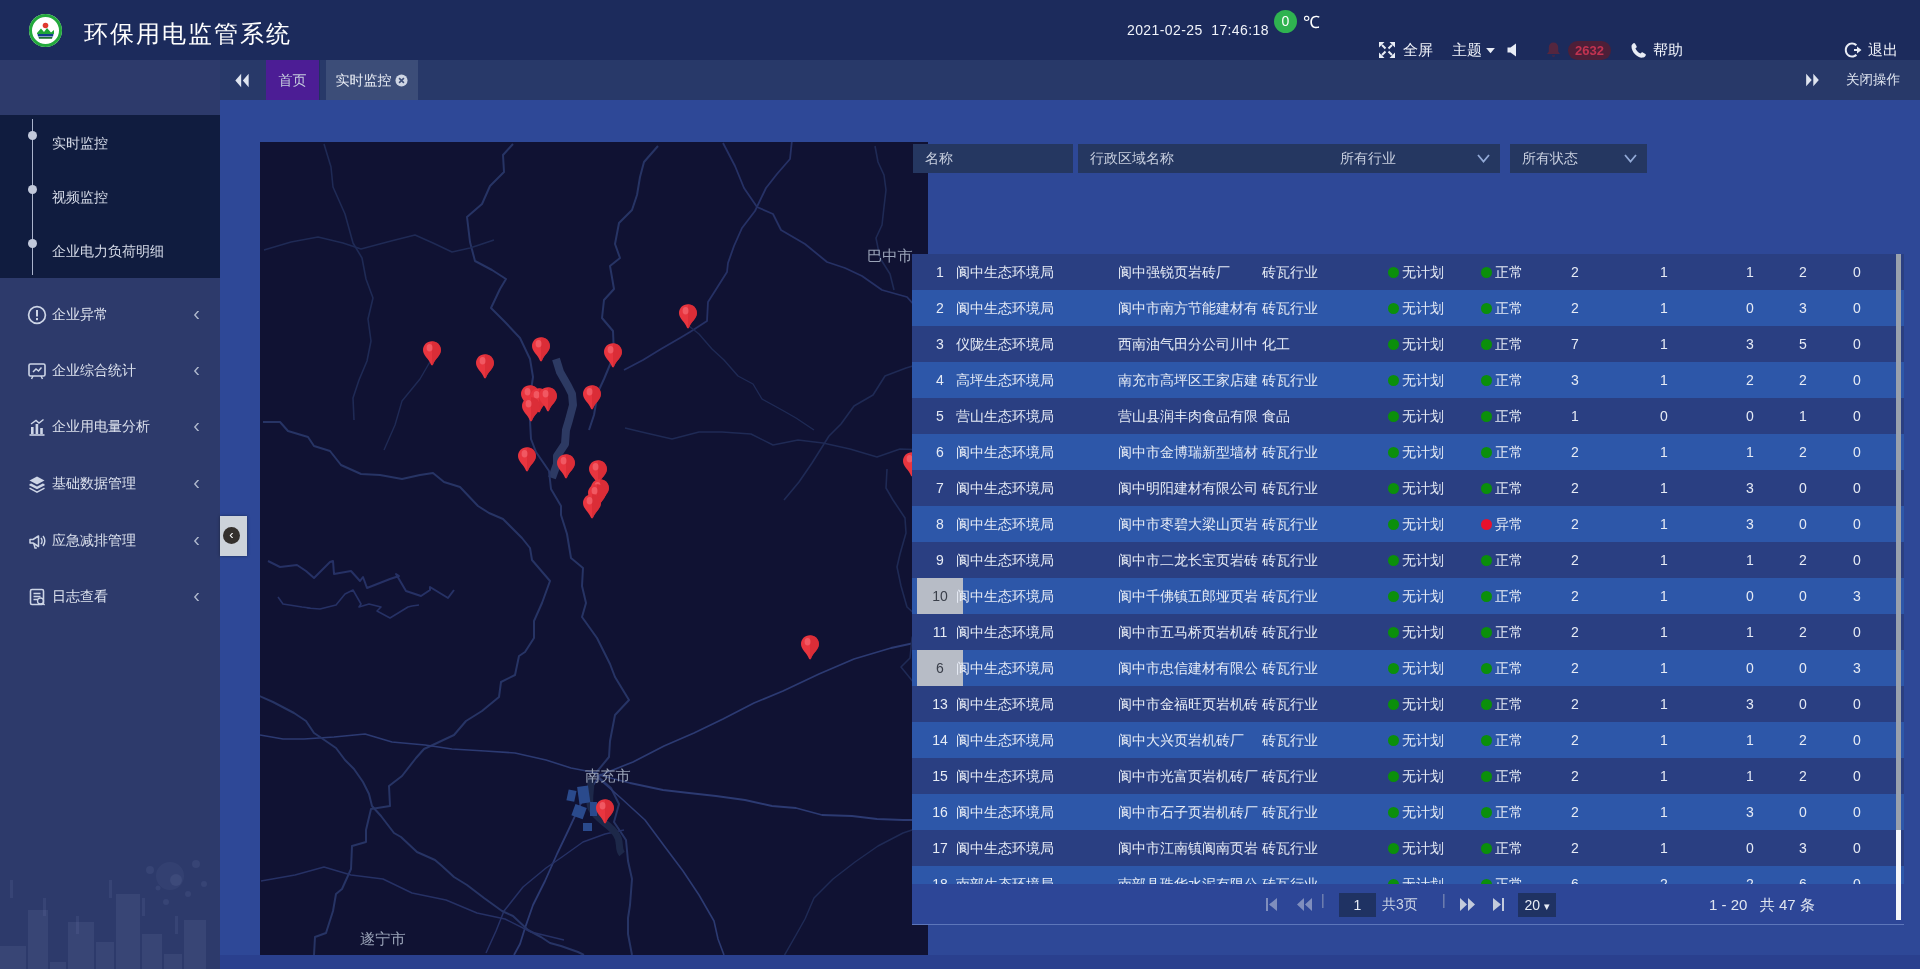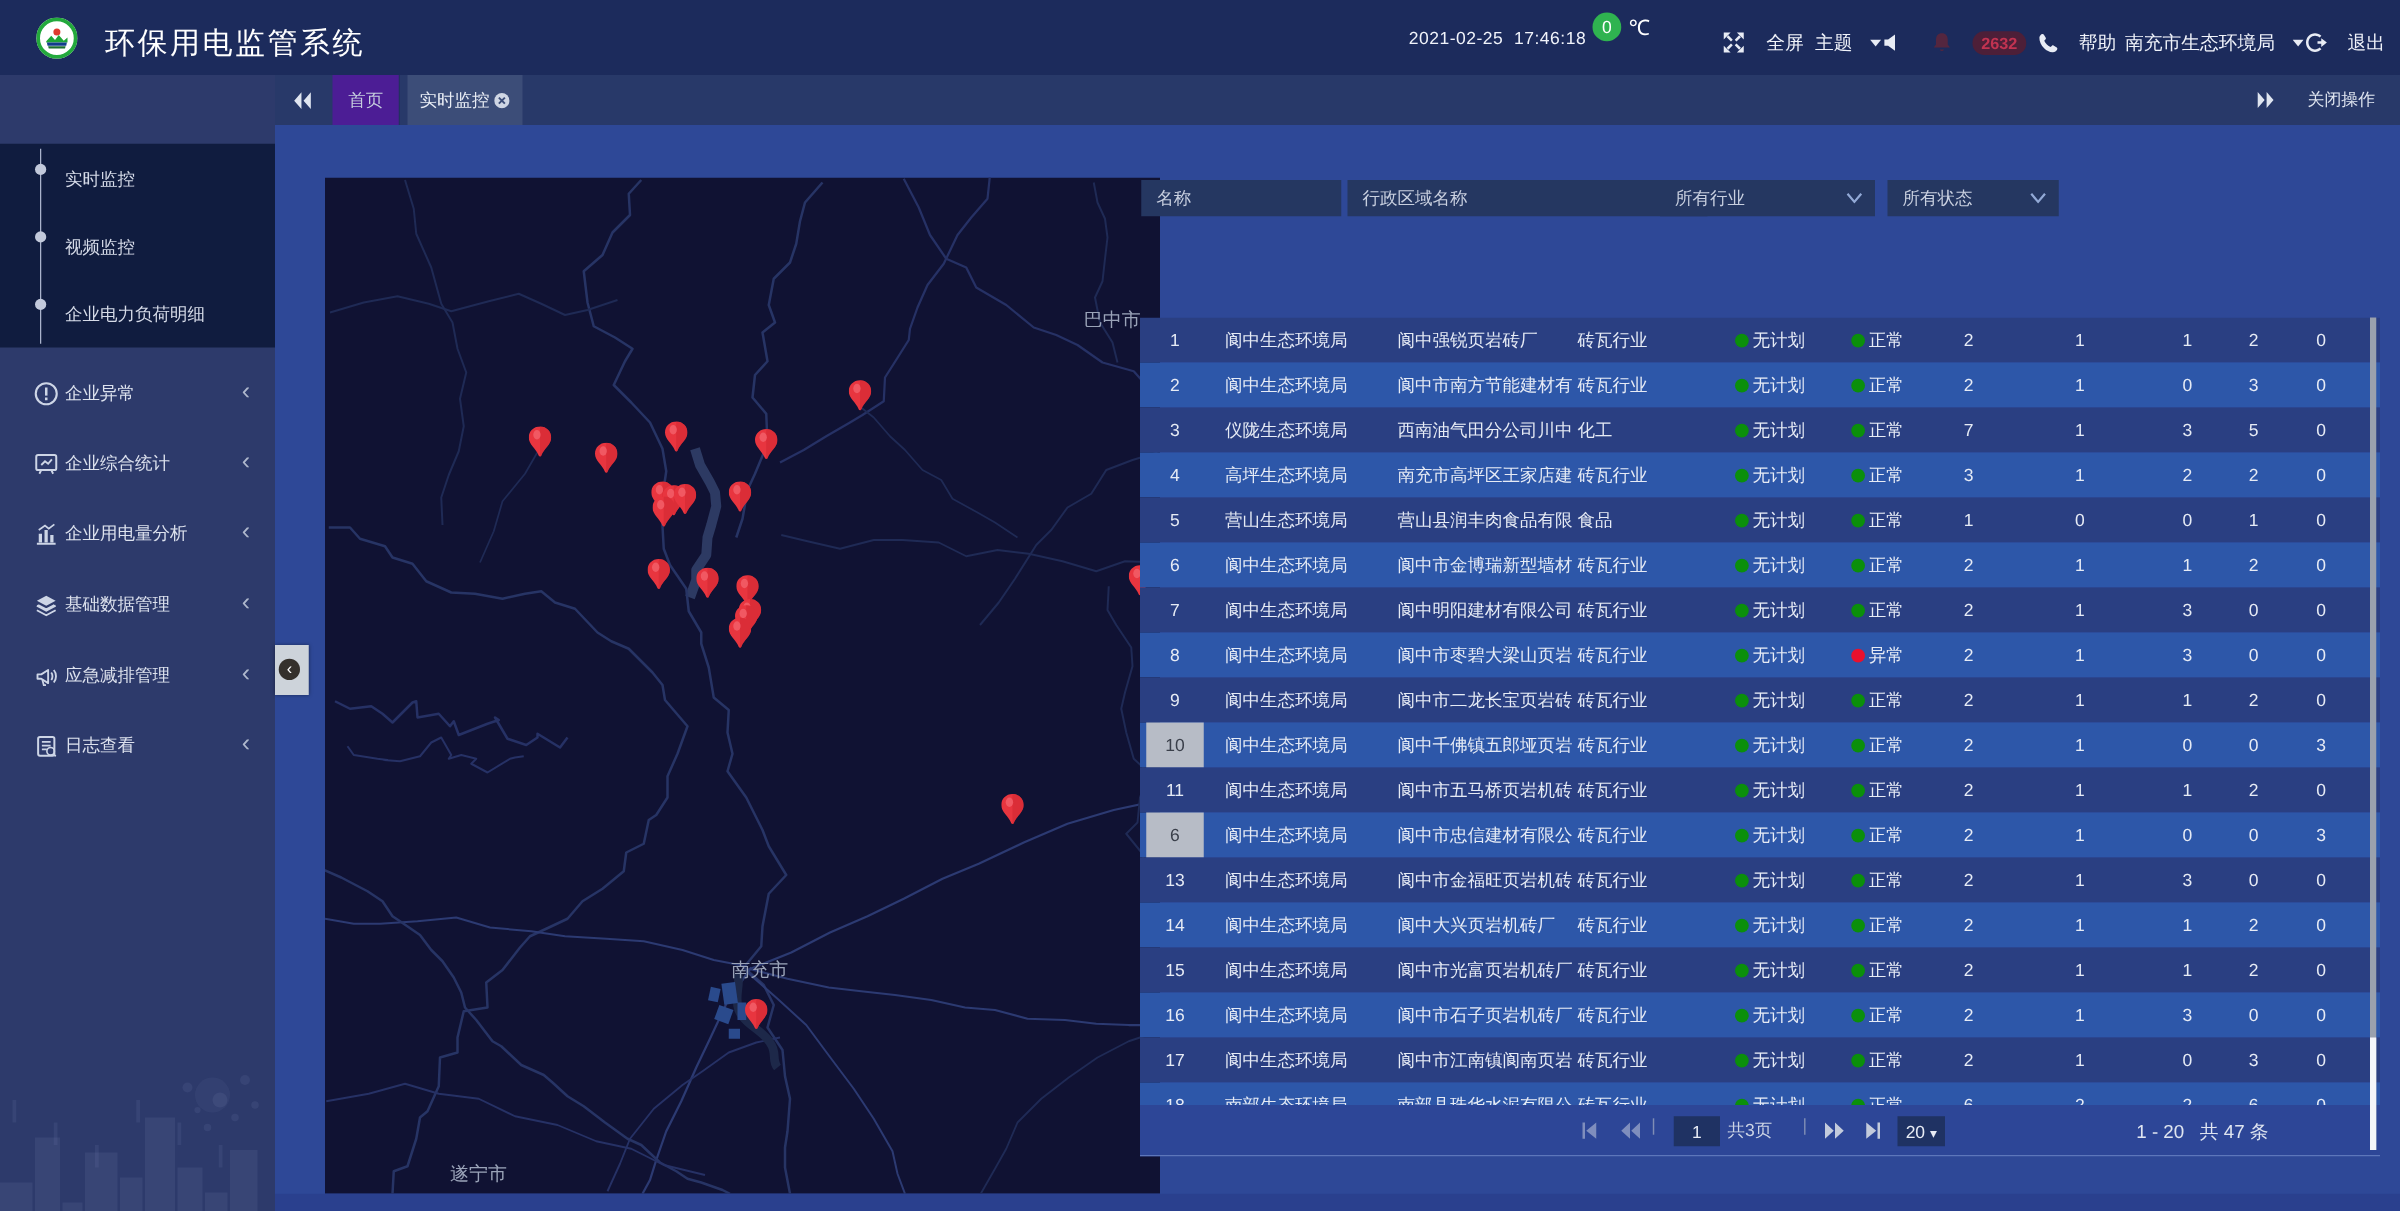--- a/index.html
+++ b/index.html
@@ -6,21 +6,21 @@
 *{margin:0;padding:0;box-sizing:border-box;font-family:"Liberation Sans",sans-serif;}
 html,body{width:1920px;height:969px;overflow:hidden;background:#2e4897;}
 #page{position:relative;width:1920px;height:969px;}
 
 #hdr{position:absolute;left:0;top:0;width:1920px;height:60px;background:#1c2b5c;}
 #hdr .title{position:absolute;left:84px;top:18px;font-size:24px;font-weight:normal;color:#fff;letter-spacing:2px;}
 #logo{position:absolute;left:29px;top:14px;}
 #dt{left:1127px;top:22px;position:absolute;color:#f0f3fa;font-size:14px;letter-spacing:0.4px;}
 #temp0{position:absolute;left:1274px;top:10px;width:23px;height:23px;border-radius:50%;background:#2fb350;color:#fff;font-size:14px;text-align:center;line-height:23px;}
 #tempc{position:absolute;left:1303px;top:10px;color:#fff;font-size:17px;}
-.hitem{position:absolute;top:0;height:68px;display:flex;align-items:center;gap:16px;color:#f0f3fa;font-size:15px;}
+.hitem{position:absolute;top:16px;height:68px;display:flex;align-items:center;gap:6px;color:#f0f3fa;font-size:15px;}
 .badge{background:#4d1f38;color:#c23351;font-size:13px;font-weight:bold;border-radius:10px;padding:2px 7px;}
 
 #tabs{position:absolute;left:220px;top:60px;width:1700px;height:40px;background:#283969;}
 .tab{position:absolute;top:0;height:40px;line-height:40px;font-size:14px;color:#c6cede;text-align:center;}
 #tab1{left:46px;width:54px;background:#4c1d95;border-right:1px solid #223260;}
 #tab2{left:106px;width:92px;background:#3c4d78;color:#e9edf5;}
 #tabarrL{position:absolute;left:12px;top:11px;color:#dfe5f0;}
 #tabsR{position:absolute;right:20px;top:0;height:40px;display:flex;align-items:center;gap:24px;color:#dfe5f0;font-size:13.5px;}
 
 #side{position:absolute;left:0;top:60px;width:220px;height:909px;background:#2d3a6b;overflow:hidden;}
@@ -52,21 +52,21 @@
 #tpanel{position:absolute;left:912px;top:184px;width:992px;height:741px;}
 #thead{position:absolute;left:0;top:0;width:992px;height:70px;background:#2c62b2;color:#dfe7f4;font-weight:bold;font-size:15px;}
 #thead div{position:absolute;white-space:nowrap;text-align:center;}
 #tbody{position:absolute;left:0;top:70px;width:992px;height:630px;overflow:hidden;}
 .trow{position:relative;width:992px;height:36px;color:#e6ebf5;font-size:14px;}
 .trow.odd{background:#2a3f82;}
 .trow.even{background:#2d57a9;}
 .trow div{position:absolute;top:0;height:36px;line-height:36px;}
 .c-num{left:5px;width:46px;text-align:center;}
 .c-num.grey{background:#b7bcc6;color:#3a3f4a;}
-.c-region{left:68px;width:150px;}
+.c-region{left:44px;width:150px;}
 .c-comp{left:206px;width:142px;overflow:hidden;white-space:nowrap;}
 .c-ind{left:350px;width:110px;}
 .c-tx{left:476px;width:90px;}
 .c-zw{left:569px;width:90px;}
 .dot{display:inline-block;width:11px;height:11px;border-radius:50%;margin-right:3px;vertical-align:-1px;}
 .dot.grn{background:#0b8f0b;}
 .dot.red{background:#e8112d;}
 .c-v{width:40px;text-align:center;}
 .v1{left:643px;}.v2{left:732px;}.v3{left:818px;}.v4{left:871px;}.v5{left:925px;}
 
@@ -116,26 +116,20 @@
         <svg width="17" height="18" viewBox="0 0 17 18">
           <path d="M8.5 1.5 C5.5 1.5 3.8 3.6 3.8 6.5 L3.8 10.5 L2 13 L15 13 L13.2 10.5 L13.2 6.5 C13.2 3.6 11.5 1.5 8.5 1.5 Z M6.8 14.5 A1.8 1.8 0 0 0 10.2 14.5 Z" fill="#54263f"></path>
         </svg>
         <span class="badge">2632</span>
       </div>
   <div class="hitem" style="left:1630px">
     <svg width="17" height="17" viewBox="0 0 17 17">
           <path d="M3.6 1.2 C2.6 1.7 1.6 2.8 1.5 4 C1.3 7 3 10.3 5.3 12.6 C7.6 14.9 10.5 16.2 13.2 15.6 C14.4 15.3 15.4 14.4 15.8 13.3 C16 12.8 15.8 12.3 15.4 12 L12.8 10.4 C12.4 10.2 11.9 10.2 11.6 10.5 L10.5 11.6 C9.4 11.1 8.4 10.4 7.5 9.5 C6.6 8.6 5.9 7.6 5.4 6.5 L6.5 5.4 C6.8 5.1 6.8 4.6 6.6 4.2 L5 1.6 C4.7 1.2 4.1 1 3.6 1.2 Z" fill="#e8ecf5"></path>
         </svg>
     <span>帮助</span>
-      </div>
-  <div class="hitem" style="left:1700px">
-        <span>南充市生态环境局</span>
-        <svg width="9" height="7" viewBox="0 0 10 8" style="margin-left:-2px">
-          <path d="M0 1 L10 1 L5 7 Z" fill="#e8ecf5"></path>
-        </svg>
       </div>
   <div class="hitem" style="left:1843px">
     <svg width="19" height="18" viewBox="0 0 19 18">
           <path d="M9 1.5 C5 1.5 1.8 4.8 1.8 9 C1.8 13.2 5 16.5 9 16.5 C11 16.5 12.8 15.7 14.1 14.4 L12.7 13 C11.8 13.9 10.5 14.5 9 14.5 C6 14.5 3.8 12 3.8 9 C3.8 6 6 3.5 9 3.5 C10.5 3.5 11.8 4.1 12.7 5 L14.1 3.6 C12.8 2.3 11 1.5 9 1.5 Z M11 8 L11 10 L14 10 L14 12.5 L18.5 9 L14 5.5 L14 8 Z" fill="#e8ecf5"></path>
         </svg>
     <span>退出</span>
       </div>
 </div>
 
 <div id="tabs">

